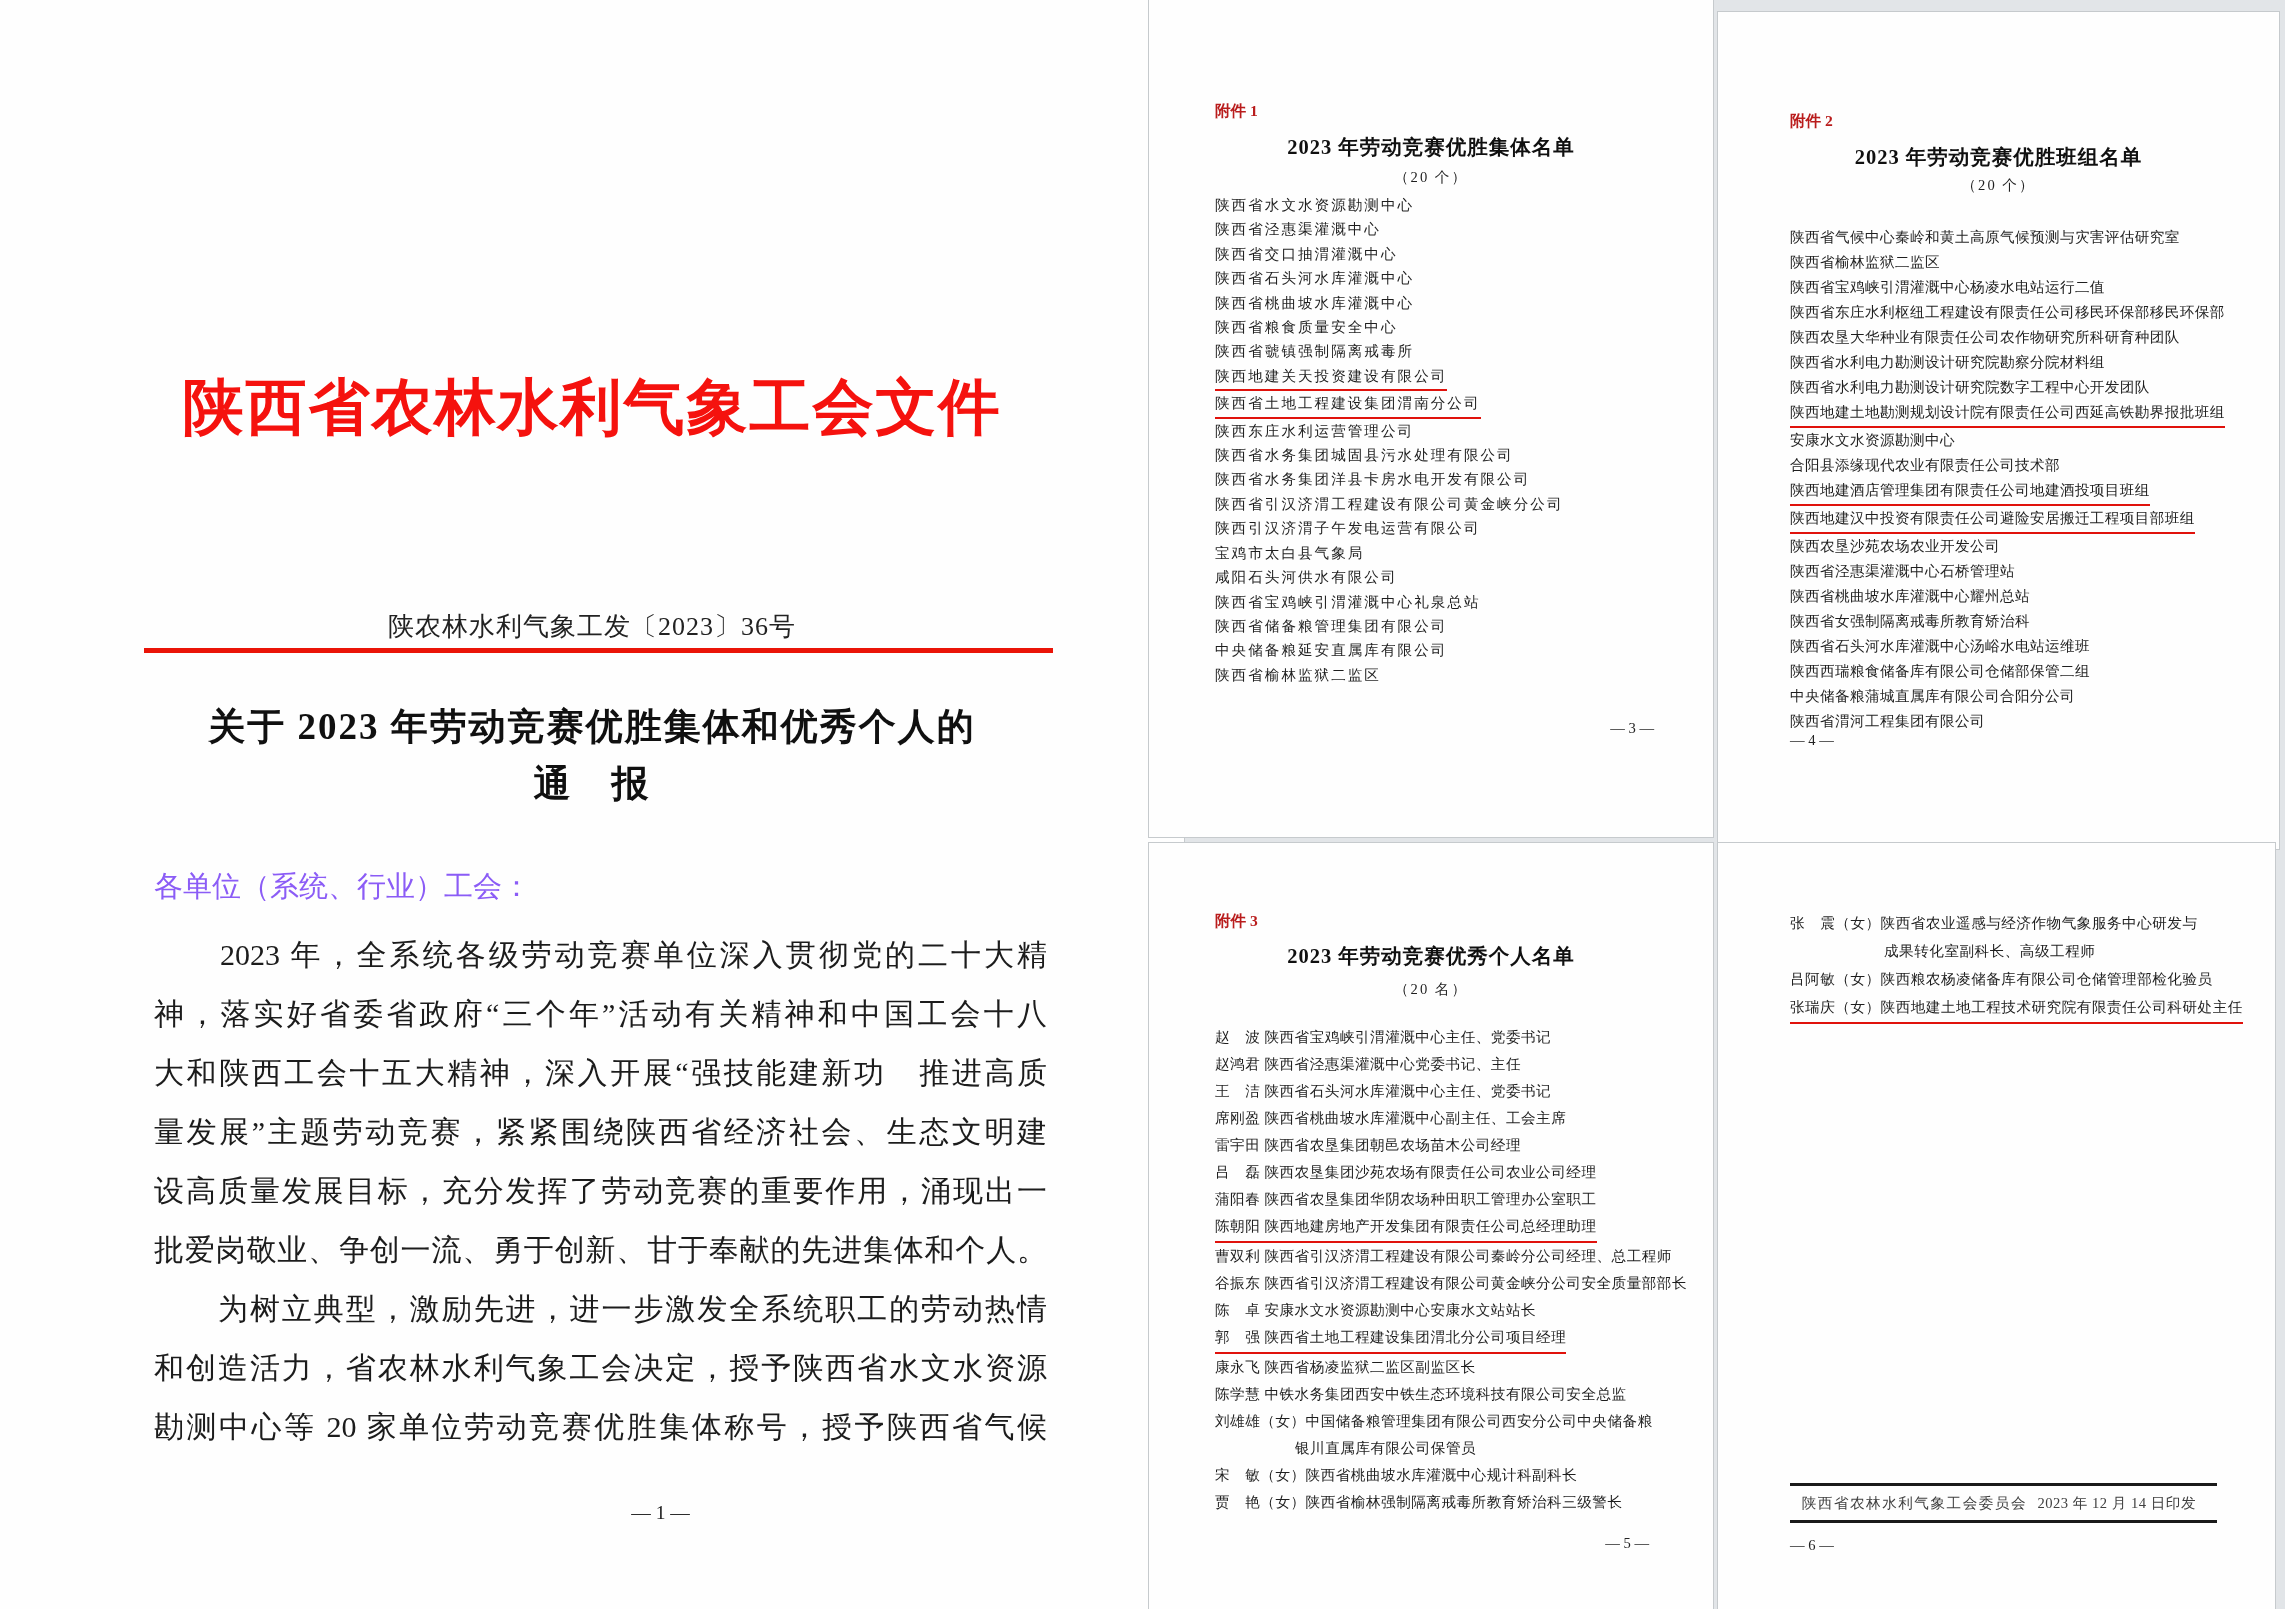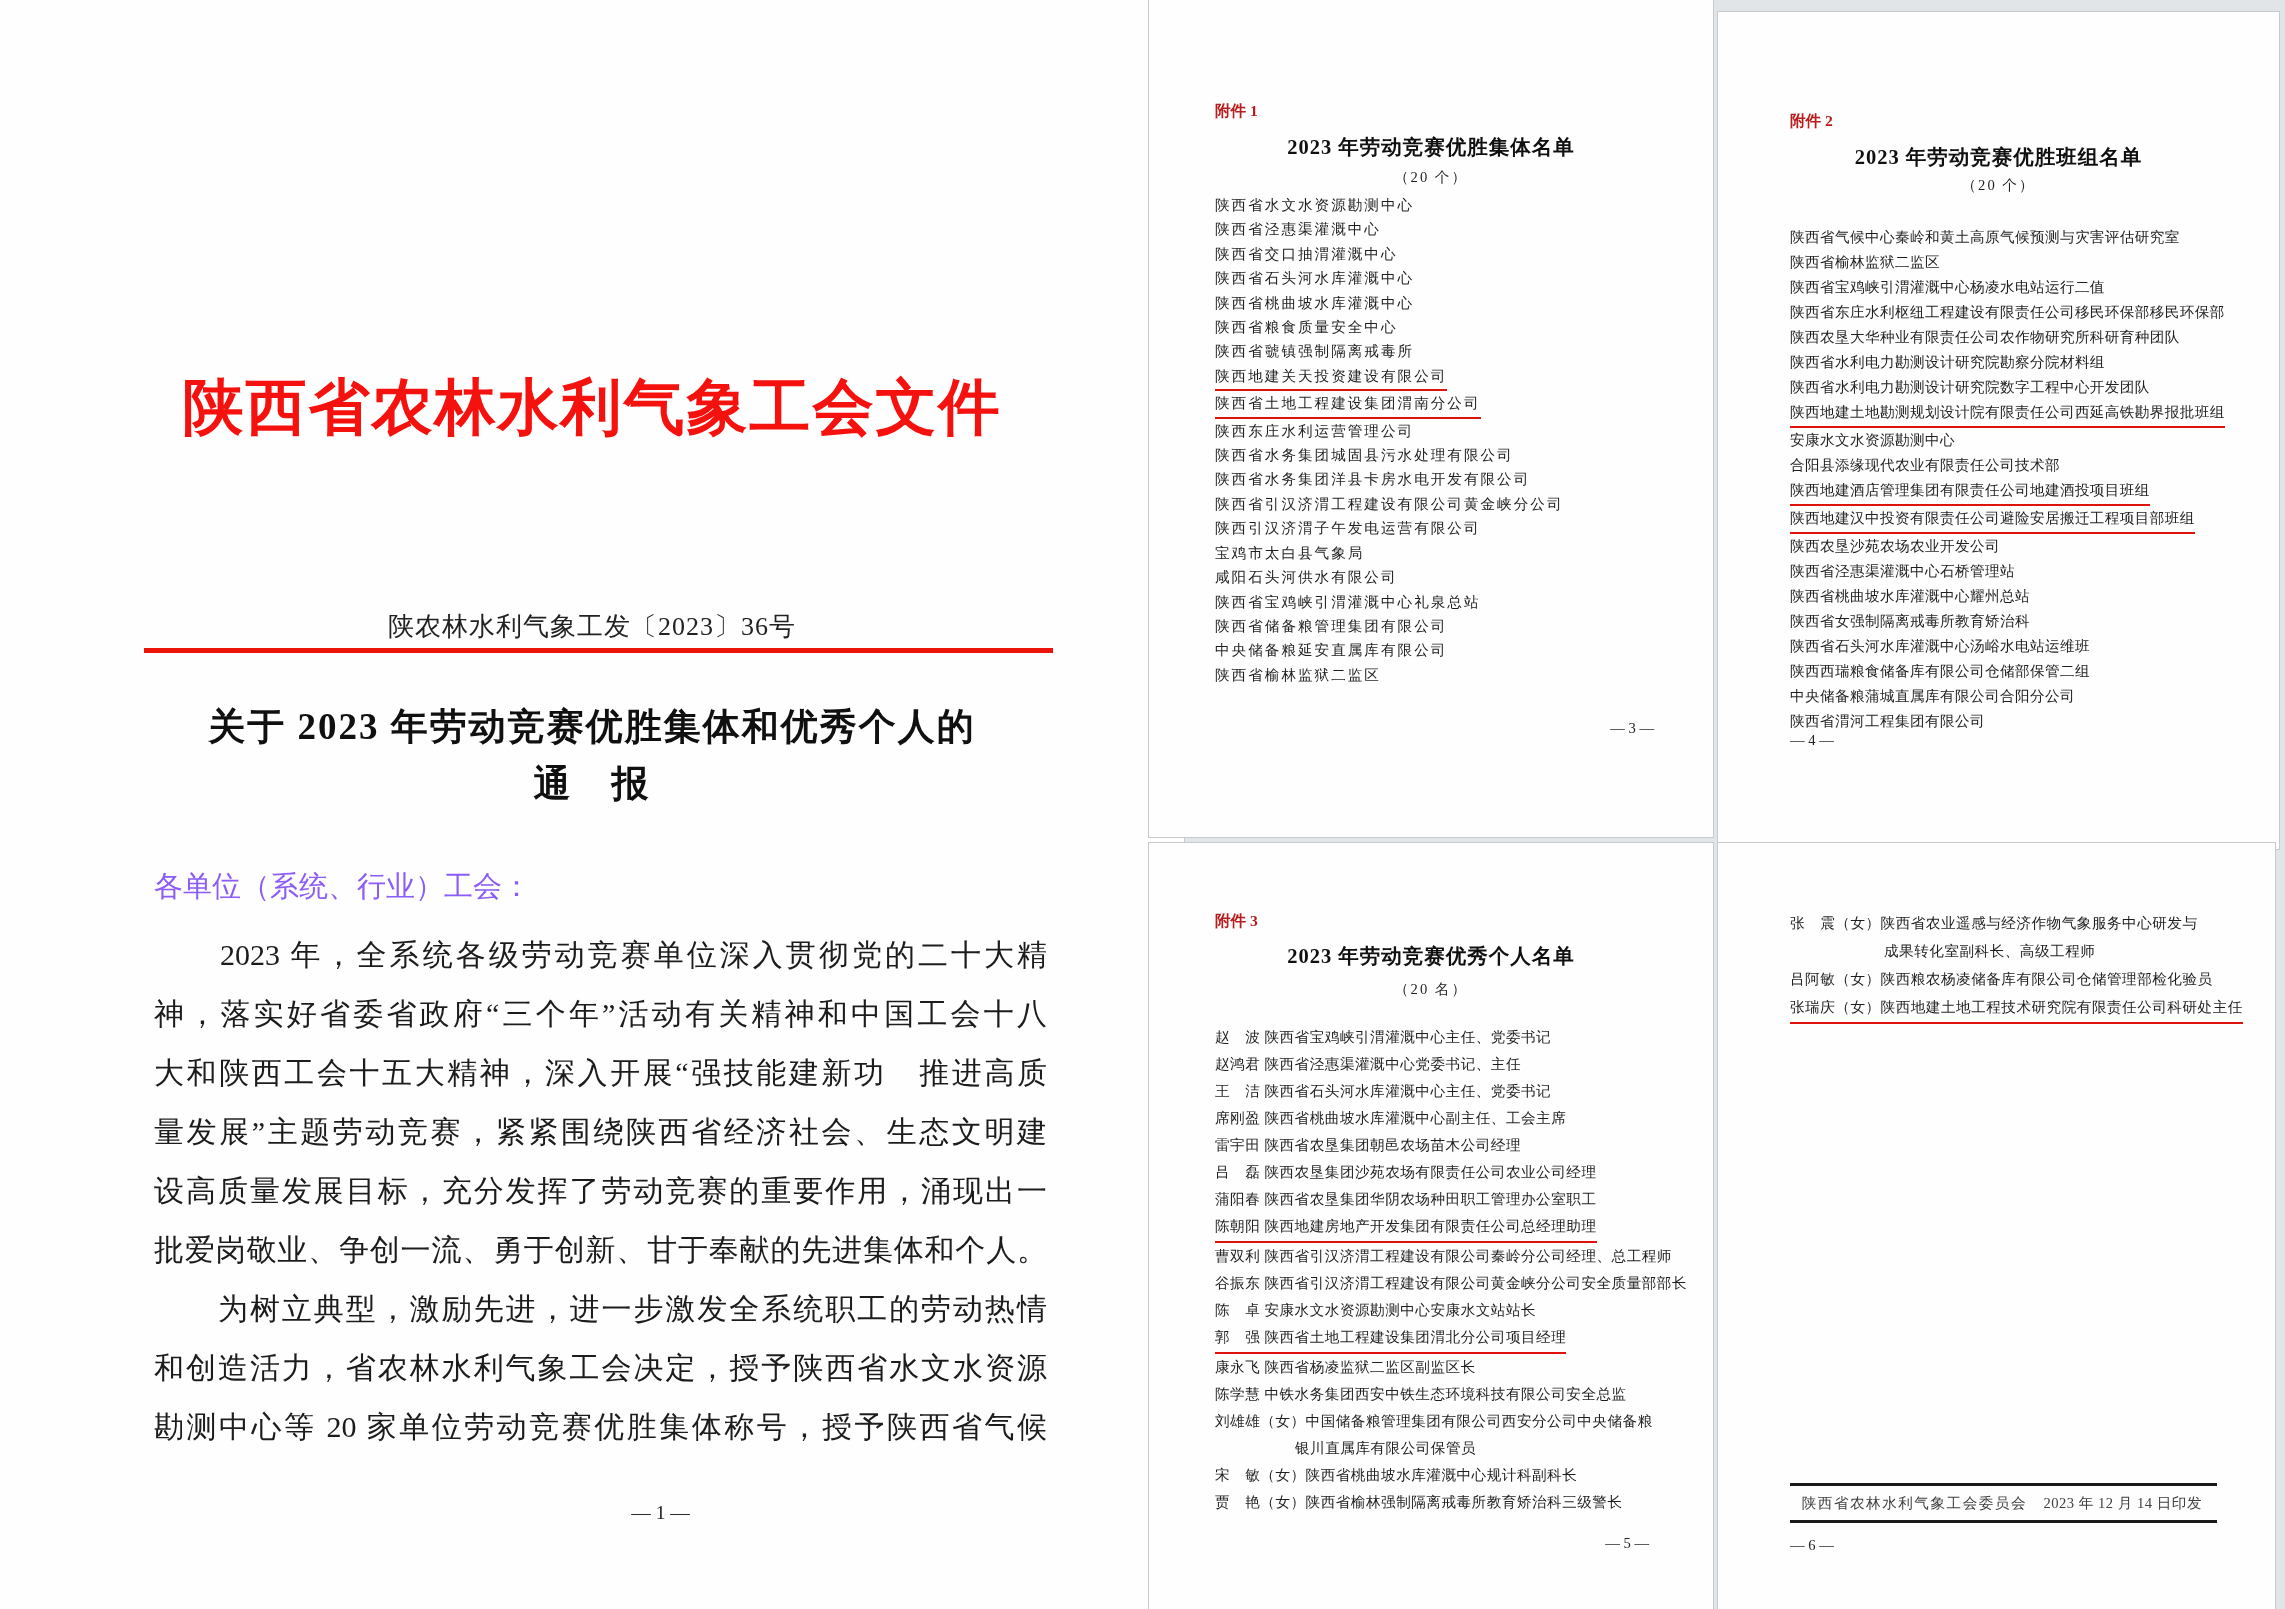--- a/index.html
+++ b/index.html
@@ -63,21 +63,21 @@
 
   #page6 .att-list{top:66px;left:72px;}
   #page6 .att-list .item{line-height:28px;letter-spacing:0.5px;}
   #page6 .att-list .ind{padding-left:94px;}
   .footer-line{position:absolute;left:72px;width:427px;height:2.9px;background:#1a1a1a;}
   #footer-line-top{top:640px;}
   #footer-line-bottom{top:677px;}
   .footer-row{position:absolute;top:646px;left:72px;width:427px;height:29px;line-height:29px;
               display:flex;justify-content:space-between;font-size:14.6px;color:#404040;}
   .footer-row .fl{margin-left:11.7px;letter-spacing:1.5px;}
-  .footer-row .fr{margin-right:15px;letter-spacing:0.5px;}
+  .footer-row .fr{margin-right:21px;letter-spacing:0.5px;}
   #page6 .pagenum{position:absolute;top:694px;left:72px;font-size:14.6px;}
 </style>
 </head>
 <body>
 
 <div class="canvas">
 
   <div class="page" id="page1">
     <div class="red-header">陕西省农林水利气象工会文件</div>
     <div class="doc-no">陕农林水利气象工发〔2023〕36号</div>

